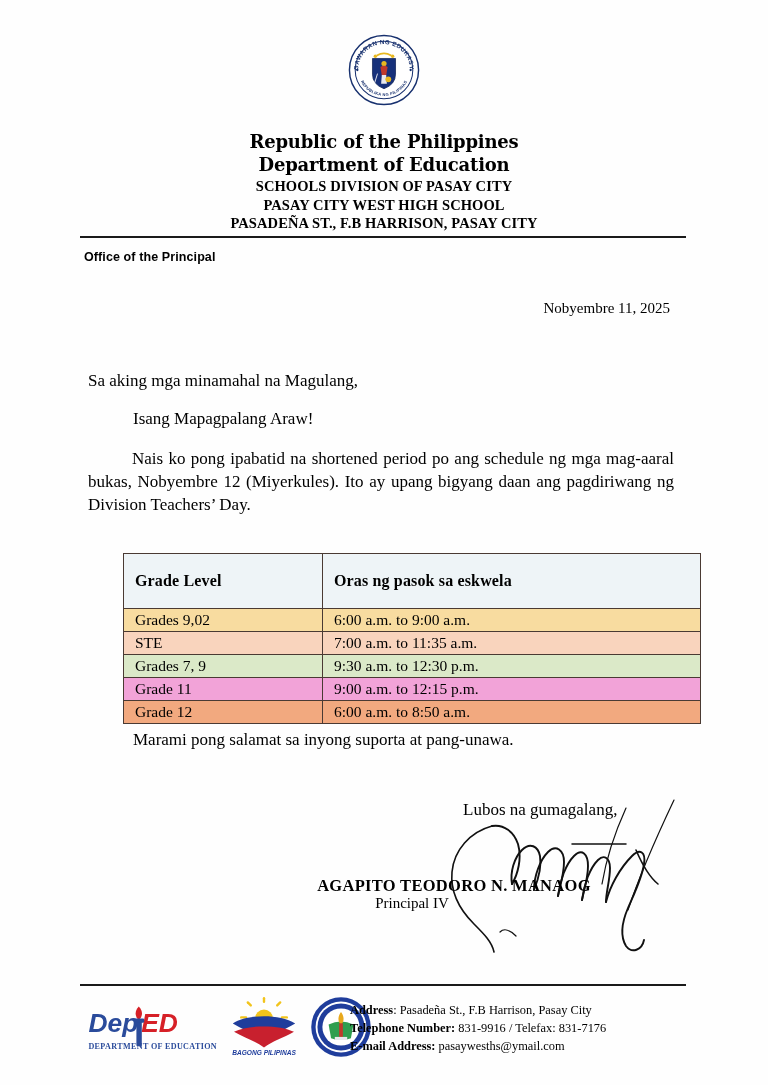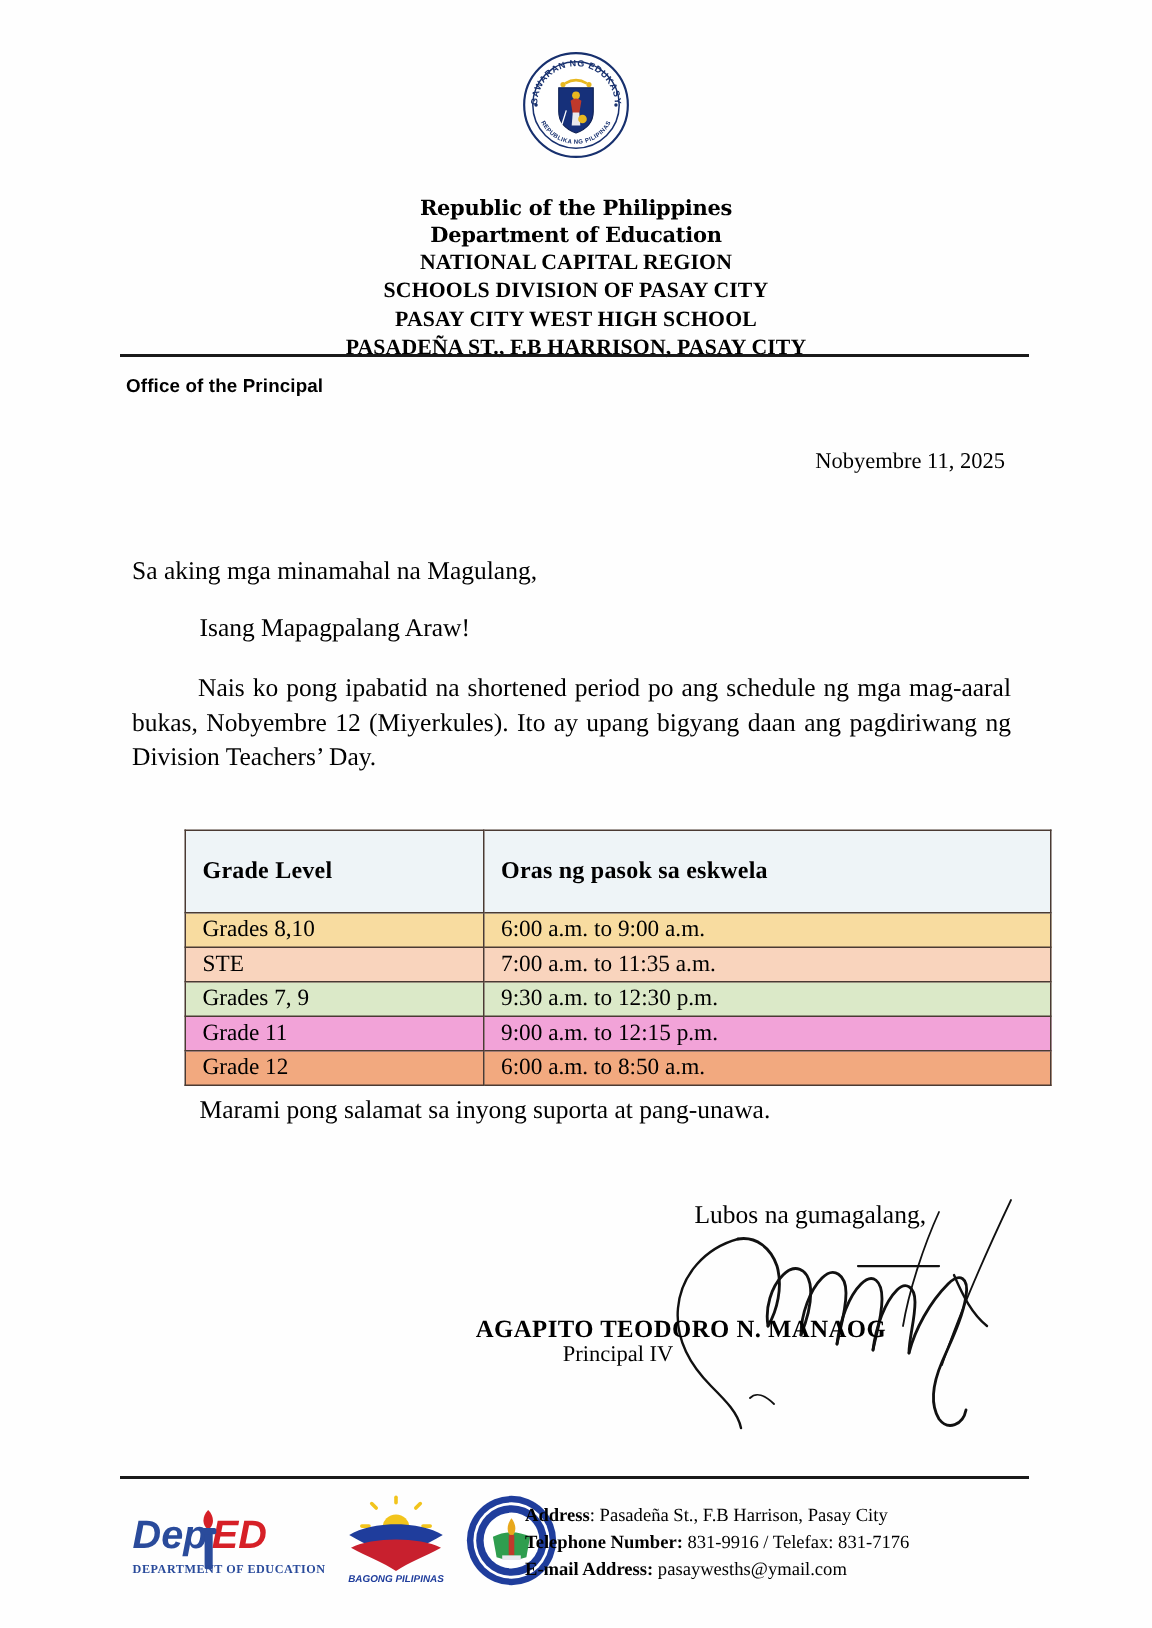--- a/index.html
+++ b/index.html
@@ -40,21 +40,21 @@
     position: absolute;
     left: 0;
     top: 130px;
     width: 768px;
     text-align: center;
     line-height: 1.30;
   }
   .lh-gothic {
     font-family: "DejaVu Serif", serif;
     font-weight: bold;
-    font-size: 14px;
+    font-size: 18px;
     letter-spacing: -0.2px;
     font-style: normal;
     text-align: center;
   }
   .lh-caps {
     font-family: "Liberation Serif", serif;
     font-weight: bold;
     font-size: 14.5px;
     letter-spacing: 0.1px;
   }
@@ -245,21 +245,20 @@
         <circle cx="62" cy="31" r="2.4" fill="#e8b820"></circle>
         <circle cx="13" cy="50" r="1.6" fill="#17306e"></circle>
         <circle cx="87" cy="50" r="1.6" fill="#17306e"></circle>
       </svg>
     </div>
   </div>
 
   <div class="letterhead">
     <div class="lh-gothic">Republic of the Philippines</div>
     <div class="lh-gothic">Department of Education</div>
-    <div class="lh-caps">NATIONAL CAPITAL REGION</div>
     <div class="lh-caps">SCHOOLS DIVISION OF PASAY CITY</div>
     <div class="lh-caps">PASAY CITY WEST HIGH SCHOOL</div>
     <div class="lh-caps">PASADEÑA ST., F.B HARRISON, PASAY CITY</div>
   </div>
 
   <div class="rule rule-top"></div>
 
   <div class="office-label">Office of the Principal</div>
 
   <div class="date-line">Nobyembre 11, 2025</div>
@@ -270,21 +269,21 @@
 
   <table class="sched-table">
     <thead>
       <tr>
         <th class="c1" style="background: rgb(238, 244, 247);">Grade Level</th>
         <th class="c2" style="background: rgb(238, 244, 247);">Oras ng pasok sa eskwela</th>
       </tr>
     </thead>
     <tbody id="sched-body">
         <tr>
-          <td class="c1" style="background: rgb(248, 220, 160);">Grades 8,10</td>
+          <td class="c1" style="background: rgb(248, 220, 160);">Grades 9,02</td>
           <td class="c2" style="background: rgb(248, 220, 160);">6:00 a.m. to  9:00 a.m.</td>
         </tr>
         <tr>
           <td class="c1" style="background: rgb(249, 212, 189); margin-left: 40px;">STE</td>
           <td class="c2" style="background: rgb(249, 212, 189);">7:00 a.m. to 11:35 a.m.</td>
         </tr>
         <tr>
           <td class="c1" style="background: rgb(219, 233, 200);">Grades 7, 9</td>
           <td class="c2" style="background: rgb(219, 233, 200);">9:30 a.m. to 12:30 p.m.</td>
         </tr>

